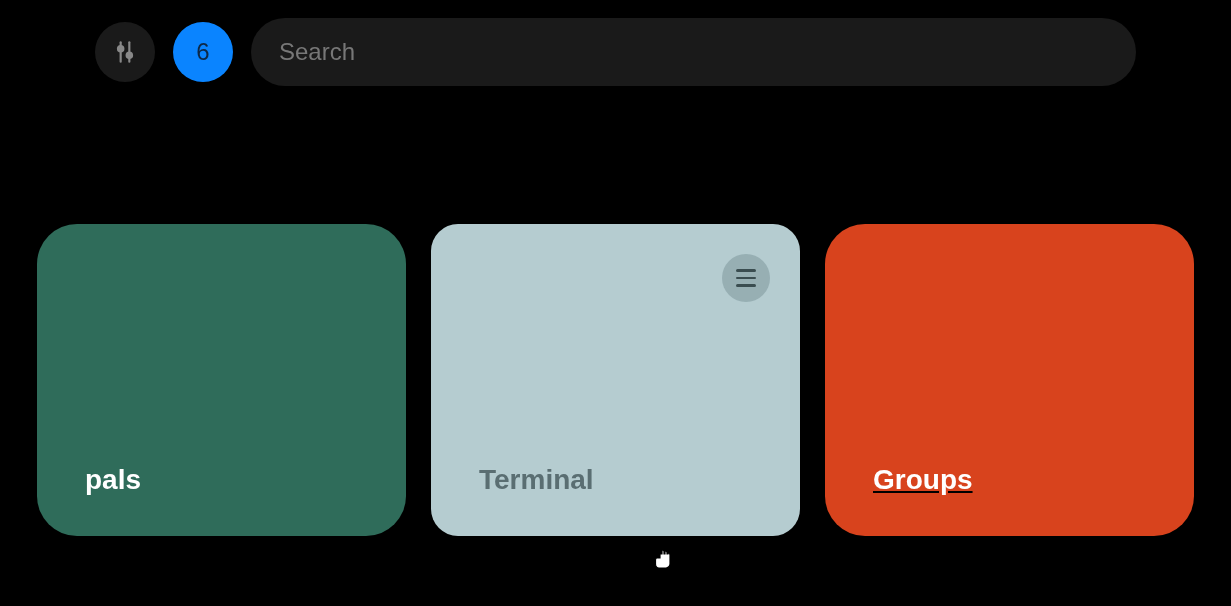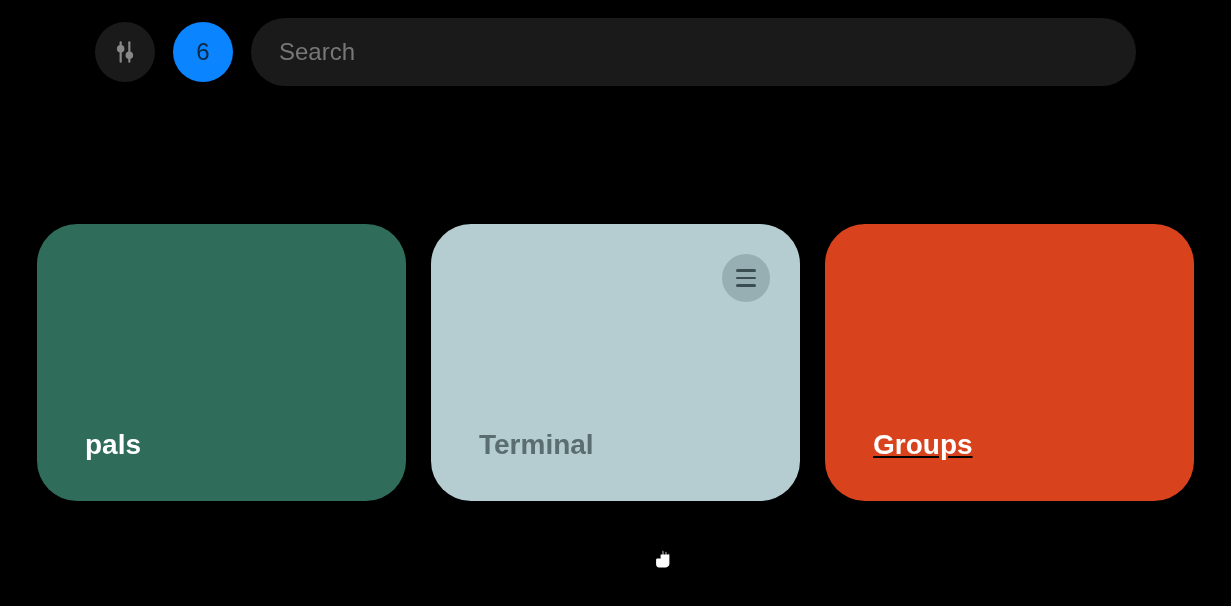--- a/index.html
+++ b/index.html
@@ -72,34 +72,35 @@
       color: #777;
     }
     .cards-container {
       display: flex;
       gap: 25px;
       padding: 0 37px;
       margin-top: 138px;
     }
     .card {
       width: 372px;
-      height: 277px;
+      height: 312px;
       border-radius: 40px;
       position: relative;
       cursor: pointer;
       display: flex;
       flex-direction: column;
       justify-content: flex-end;
       padding: 40px 48px;
     }
     .card-pals {
       background: #2f6c5a;
     }
     .card-terminal {
       background: #b5ccd0;
+      border-radius: 27px;
     }
     .card-groups {
       background: #d8431d;
       text-decoration: underline;
     }
     .card-label {
       font-size: 28px;
       font-weight: 700;
     }
     .card-pals .card-label {

